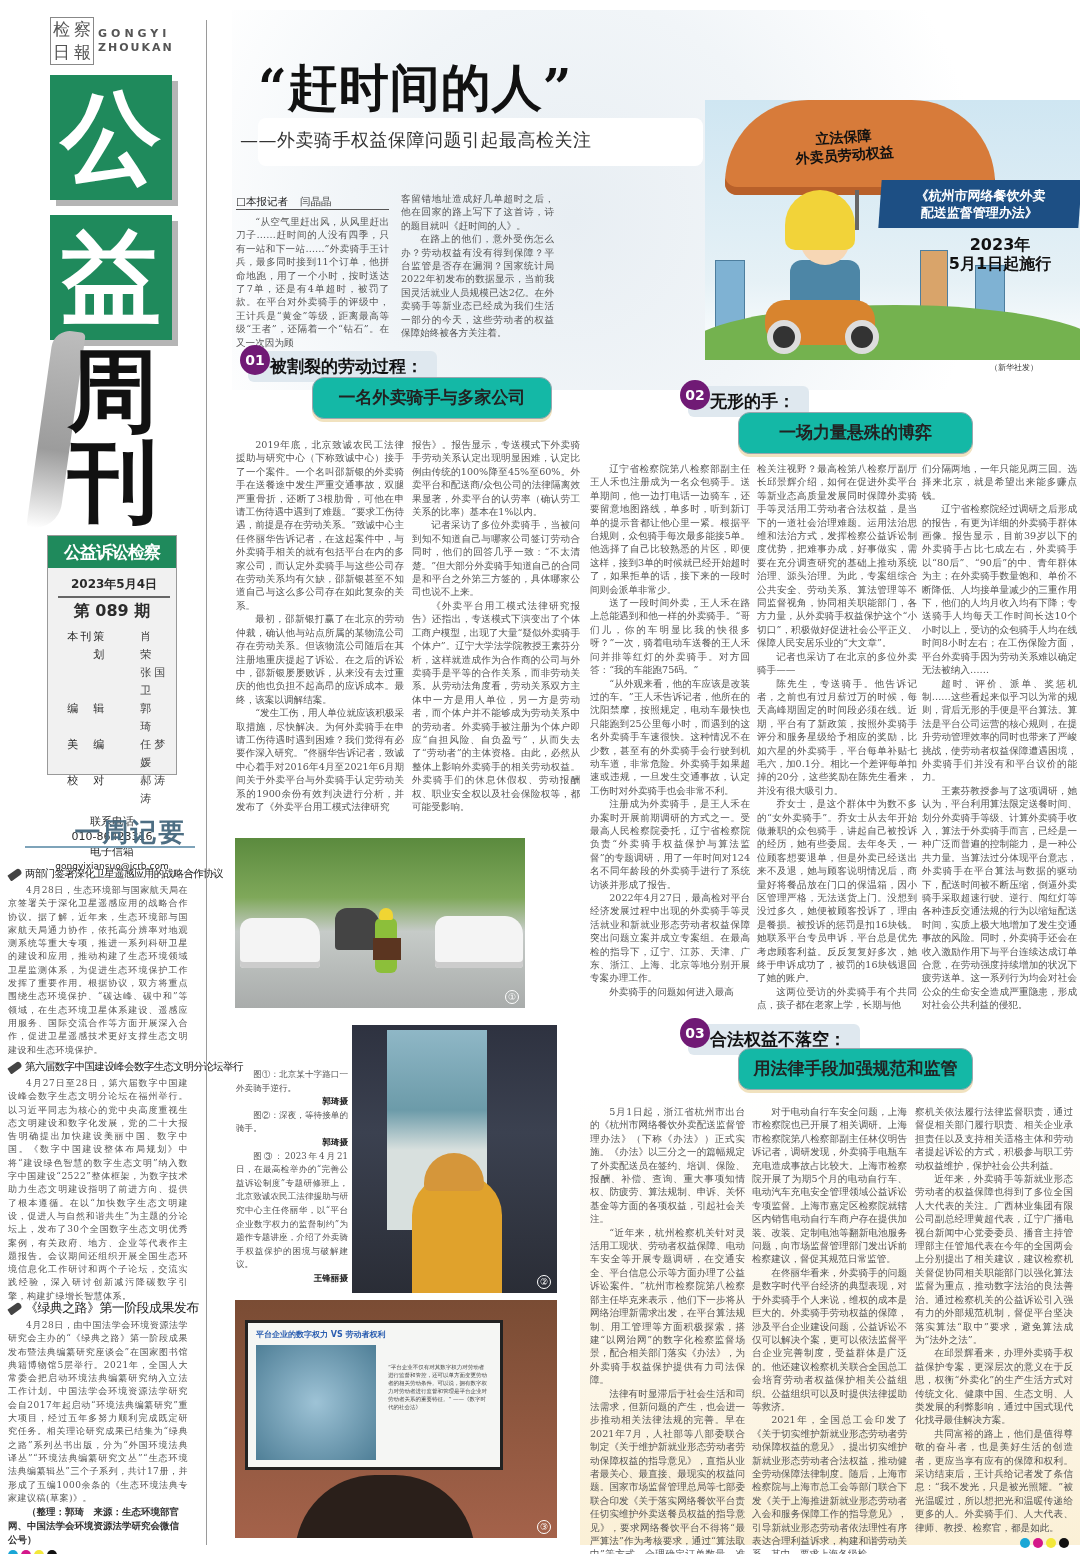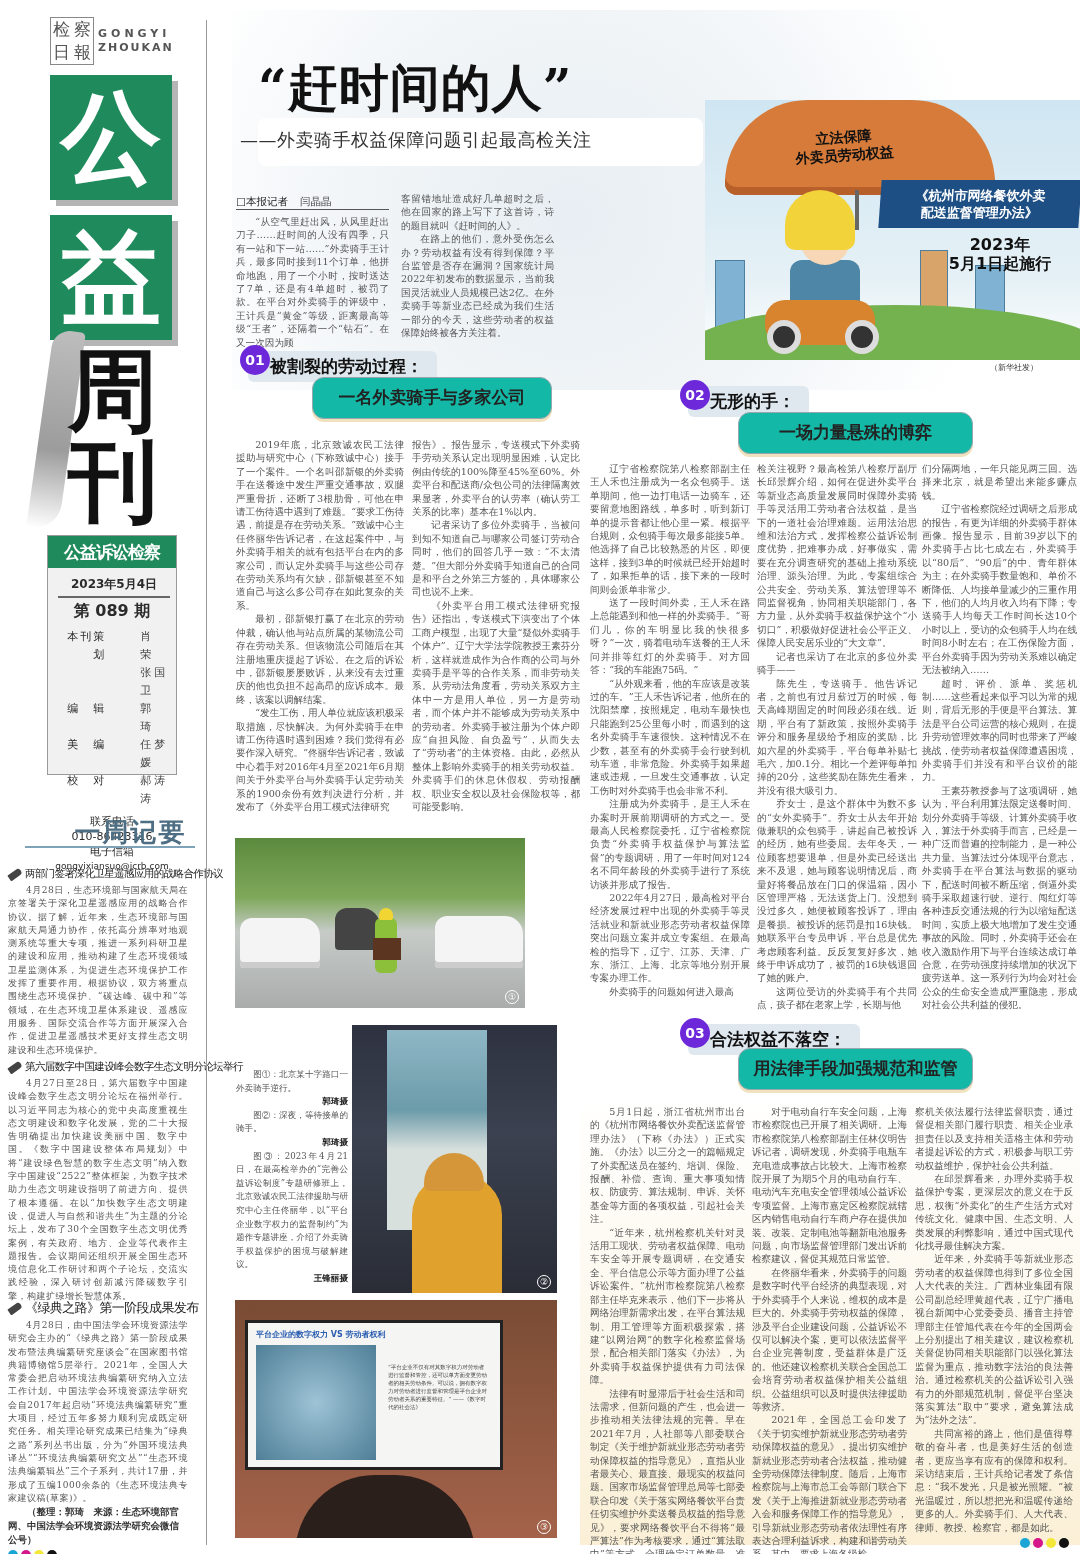--- a/index.html
+++ b/index.html
@@ -38,21 +38,21 @@
   
   .hero-bg { left: 232px; top: 10px; width: 848px; height: 380px; background: radial-gradient(circle at 40% 55%, #e8eef3 0, #f1f5f8 40%, #ffffff 75%); }
   .headline { left: 258px; top: 55px; font-family: "DejaVu Serif", serif; font-weight: bold; font-size: 50px; color: #111; letter-spacing: 1px; }
   .subhead-box { left: 258px; top: 118px; width: 445px; height: 48px; background: #fff; border-radius: 8px; }
   .subhead { left: 240px; top: 128px; font-family: "DejaVu Sans", sans-serif; font-size: 18px; color: #333; letter-spacing: 0.5px; }
   .byline { left: 236px; top: 194px; width: 153px; border-bottom: 1px solid #555; font-family: "DejaVu Sans", sans-serif; font-size: 10.5px; line-height: 15px; color: #222; }
   .byline .name { margin-left: 12px; color: #444; font-family: "DejaVu Serif", serif; }
   .col { font-size: 9.6px; line-height: 13.4px; color: #555; text-align: justify; }
   .col p { text-indent: 2em; }
   .section-head { }
-  .sec-num { position: absolute; left: 0; top: 0; width: 30px; height: 30px; border-radius: 50%; background: #6d28d9; color: #fff; font-family: "DejaVu Sans", sans-serif; font-weight: bold; font-size: 14px; line-height: 30px; text-align: center; }
+  .sec-num { position: absolute; left: 0; top: 0; width: 30px; height: 30px; border-radius: 50%; background: #701a75; color: #fff; font-family: "DejaVu Sans", sans-serif; font-weight: bold; font-size: 14px; line-height: 30px; text-align: center; }
   .sec-tag { position: absolute; left: 8px; top: 6px; padding: 4px 14px 4px 22px; background: #dfe8ef; border-radius: 6px; font-family: "DejaVu Serif", serif; font-weight: bold; font-size: 17px; color: #111; white-space: nowrap; }
   .sec-sub { position: absolute; background: #14b8a6; border: 1.5px solid #9aa6ae; border-radius: 12px; font-family: "DejaVu Serif", serif; font-weight: bold; font-size: 17px; color: #222; text-align: center; line-height: 38px; box-shadow: 0 3px 0 #f1e2bf; white-space: nowrap; }
   
   .illus { left: 705px; top: 100px; width: 375px; height: 260px; overflow: hidden; }
   .sky { position: absolute; inset: 0; background: linear-gradient(180deg, #cfe6f2 0%, #e6f1f6 70%, #ffffff 100%); }
   .umbrella { position: absolute; left: 20px; top: 0; width: 270px; height: 95px; background: #d77b3a; border-radius: 140px 140px 20px 20px; box-shadow: inset 0 -8px 0 #b8602a; }
   .umbrella-text { position: absolute; left: 90px; top: 28px; font-family: "DejaVu Sans", sans-serif; font-weight: bold; font-size: 14px; line-height: 18px; color: #111; text-align: center; transform: rotate(-4deg); }
   .pole { position: absolute; left: 150px; top: 90px; width: 4px; height: 40px; background: #666; }
   .banner { position: absolute; right: 0; top: 80px; width: 200px; height: 48px; background: #1d4f84; color: #fff; font-family: "DejaVu Sans", sans-serif; font-weight: bold; font-size: 13px; line-height: 17px; text-align: center; padding-top: 7px; transform: skewX(-4deg); }
   .date-text { position: absolute; right: 10px; top: 135px; font-family: "DejaVu Sans", sans-serif; font-weight: bold; font-size: 16px; line-height: 19px; color: #111; text-align: center; width: 140px; }
@@ -302,22 +302,22 @@
   <p>“近年来，杭州检察机关针对灵活用工现状、劳动者权益保障、电动车安全等开展专题调研，在交通安全、平台信息公示等方面办理了公益诉讼案件。”杭州市检察院第八检察部主任毕克来表示，他们下一步将从网络治理新需求出发，在平台算法规制、用工管理等方面积极探索，搭建“以网治网”的数字化检察监督场景，配合相关部门落实《办法》，为外卖骑手权益保护提供有力司法保障。</p>
   <p>法律有时显滞后于社会生活和司法需求，但新问题的产生，也会进一步推动相关法律法规的完善。早在2021年7月，人社部等八部委联合制定《关于维护新就业形态劳动者劳动保障权益的指导意见》，直指从业者最关心、最直接、最现实的权益问题。国家市场监督管理总局等七部委联合印发《关于落实网络餐饮平台责任切实维护外卖送餐员权益的指导意见》，要求网络餐饮平台不得将“最严算法”作为考核要求，通过“算法取中”等方式，合理确定订单数量、准时率、在线率等考核要素，适当放宽配送时限。</p>
 </div>
 <div class="abs col" style="left:752px;top:1105px;width:155px">
   <p>对于电动自行车安全问题，上海市检察院也已开展了相关调研。上海市检察院第八检察部副主任林仪明告诉记者，调研发现，外卖骑手电瓶车充电造成事故占比较大。上海市检察院开展了为期5个月的电动自行车、电动汽车充电安全管理领域公益诉讼专项监督。上海市嘉定区检察院就辖区内销售电动自行车商户存在提供加装、改装、定制电池等翻新电池服务问题，向市场监督管理部门发出诉前检察建议，督促其规范日常监管。</p>
   <p>在佟丽华看来，外卖骑手的问题是数字时代平台经济的典型表现，对于外卖骑手个人来说，维权的成本是巨大的。外卖骑手劳动权益的保障，涉及平台企业建设问题，公益诉讼不仅可以解决个案，更可以依法监督平台企业完善制度，受益群体是广泛的。他还建议检察机关联合全国总工会培育劳动者权益保护相关公益组织。公益组织可以及时提供法律援助等救济。</p>
   <p>2021年，全国总工会印发了《关于切实维护新就业形态劳动者劳动保障权益的意见》，提出切实维护新就业形态劳动者合法权益，推动健全劳动保障法律制度。随后，上海市检察院与上海市总工会等部门联合下发《关于上海推进新就业形态劳动者入会和服务保障工作的指导意见》，引导新就业形态劳动者依法理性有序表达合理利益诉求，构建和谐劳动关系。其中，要求上海各级检</p>
 </div>
 <div class="abs col" style="left:915px;top:1105px;width:158px">
   <p style="text-indent:0">察机关依法履行法律监督职责，通过督促相关部门履行职责、相关企业承担责任以及支持相关适格主体和劳动者提起诉讼的方式，积极参与职工劳动权益维护，保护社会公共利益。</p>
+  <p>近年来，外卖骑手等新就业形态劳动者的权益保障也得到了多位全国人大代表的关注。广西林业集团有限公司副总经理黄超代表，辽宁广播电视台新闻中心党委委员、播音主持管理部主任管旭代表在今年的全国两会上分别提出了相关建议，建议检察机关督促协同相关职能部门以强化算法监督为重点，推动数字法治的良法善治。通过检察机关的公益诉讼引入强有力的外部规范机制，督促平台坚决落实算法“取中”要求，避免算法成为“法外之法”。</p>
   <p>在邱景辉看来，办理外卖骑手权益保护专案，更深层次的意义在于反思，权衡“外卖化”的生产生活方式对传统文化、健康中国、生态文明、人类发展的利弊影响，通过中国式现代化找寻最佳解决方案。</p>
-  <p>近年来，外卖骑手等新就业形态劳动者的权益保障也得到了多位全国人大代表的关注。广西林业集团有限公司副总经理黄超代表，辽宁广播电视台新闻中心党委委员、播音主持管理部主任管旭代表在今年的全国两会上分别提出了相关建议，建议检察机关督促协同相关职能部门以强化算法监督为重点，推动数字法治的良法善治。通过检察机关的公益诉讼引入强有力的外部规范机制，督促平台坚决落实算法“取中”要求，避免算法成为“法外之法”。</p>
   <p>共同富裕的路上，他们是值得尊敬的奋斗者，也是美好生活的创造者，更应当享有应有的保障和权利。采访结束后，王计兵给记者发了条信息：“我不发光，只是被光照耀。”被光温暖过，所以想把光和温暖传递给更多的人。外卖骑手们、人大代表、律师、教授、检察官，都是如此。</p>
 </div>
 
 <div class="abs cmyk" style="left:1020px;top:1538px">
   <span style="background:#19a6d6"></span>
   <span style="background:#d4178a"></span>
   <span style="background:#f3e83a"></span>
   <span style="background:#111"></span>
 </div>
 

